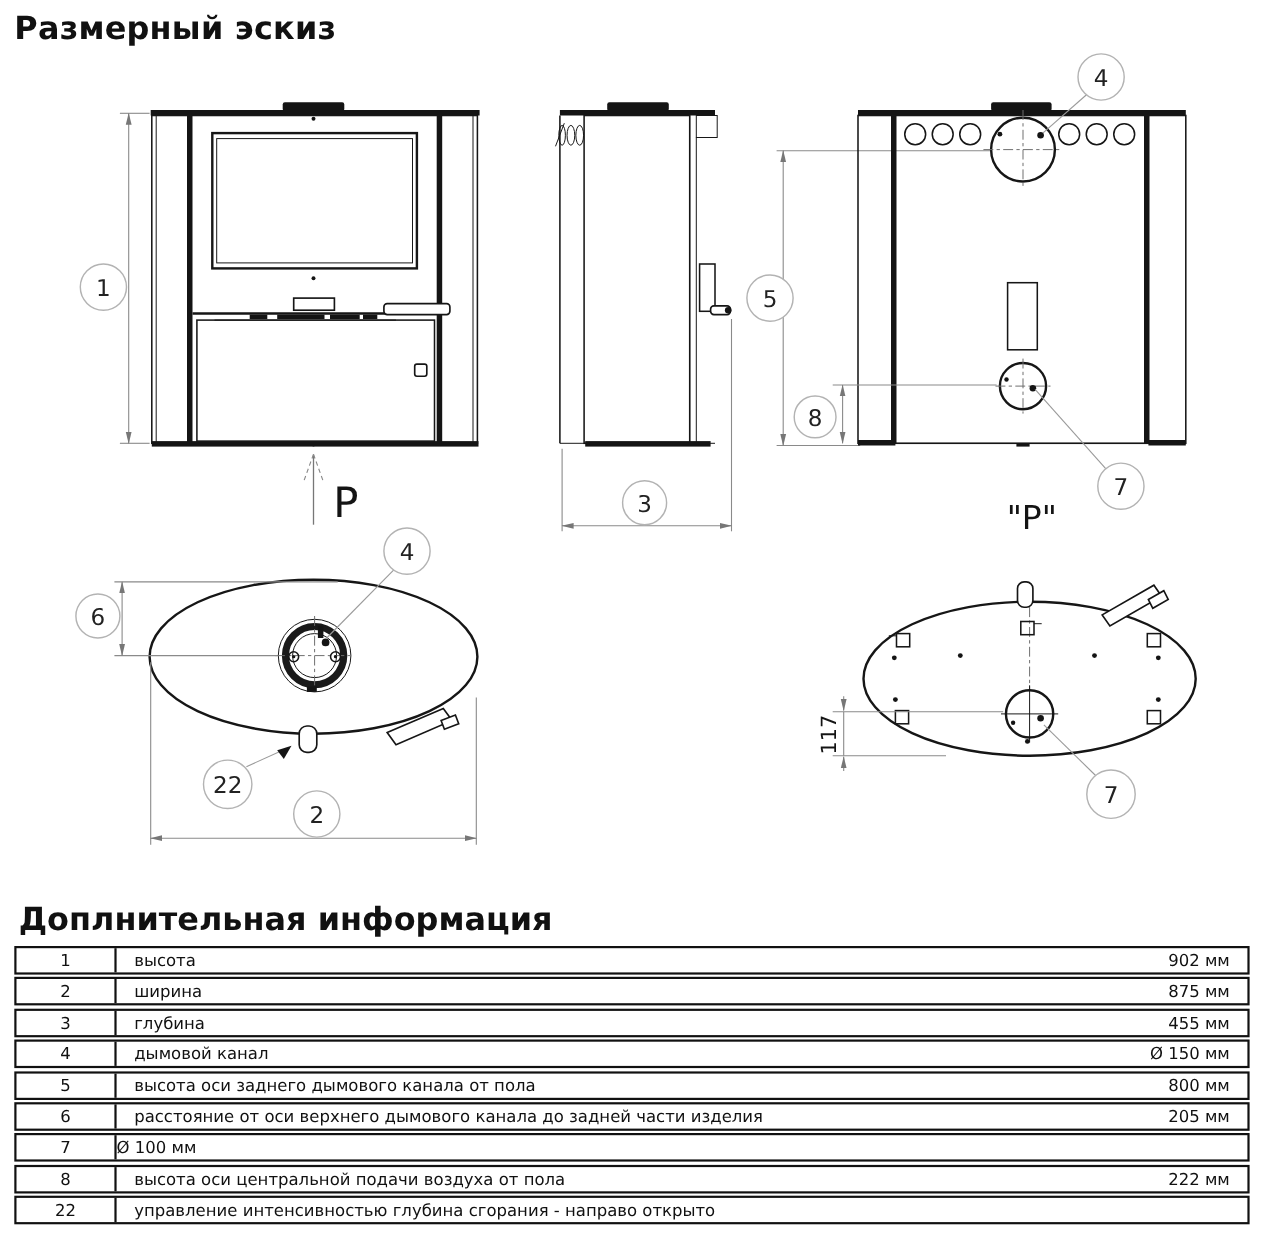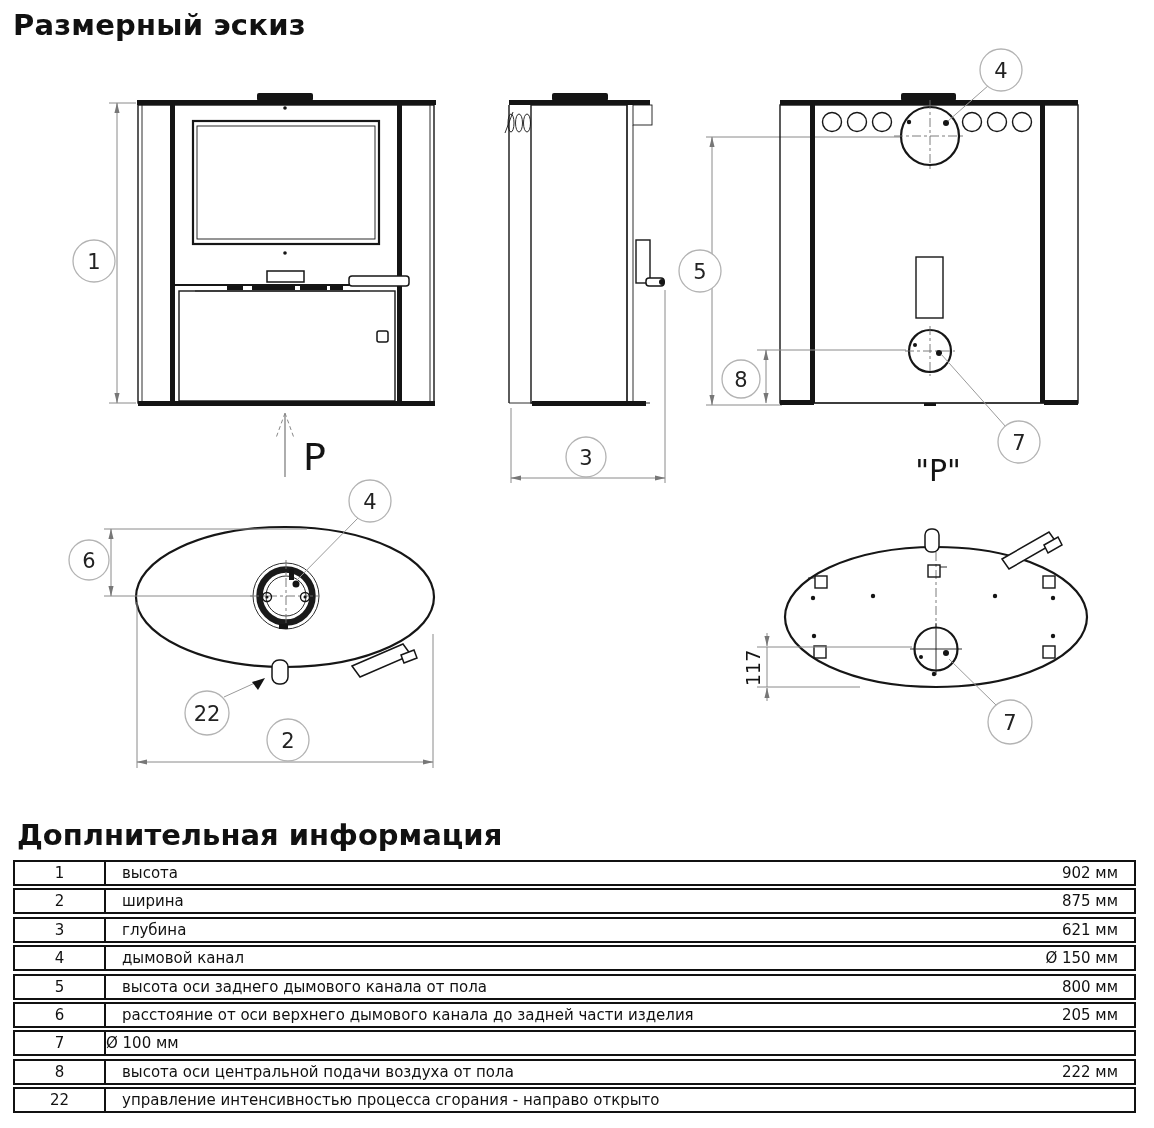--- a/index.html
+++ b/index.html
@@ -276,21 +276,21 @@
     <div class="cell-val">902 мм</div>
   </div>
   <div class="info-row">
     <div class="cell-num">2</div>
     <div class="cell-desc">ширина</div>
     <div class="cell-val">875 мм</div>
   </div>
   <div class="info-row">
     <div class="cell-num">3</div>
     <div class="cell-desc">глубина</div>
-    <div class="cell-val">621 мм</div>
+    <div class="cell-val">455 мм</div>
   </div>
   <div class="info-row">
     <div class="cell-num">4</div>
     <div class="cell-desc">дымовой канал</div>
     <div class="cell-val">Ø 150 мм</div>
   </div>
   <div class="info-row">
     <div class="cell-num">5</div>
     <div class="cell-desc">высота оси заднего дымового канала от пола</div>
     <div class="cell-val">800 мм</div>
@@ -304,16 +304,16 @@
     <div class="cell-num">7</div>
     <div class="cell-val">Ø 100 мм</div>
   </div>
   <div class="info-row">
     <div class="cell-num">8</div>
     <div class="cell-desc">высота оси центральной подачи воздуха от пола</div>
     <div class="cell-val">222 мм</div>
   </div>
   <div class="info-row">
     <div class="cell-num">22</div>
-    <div class="cell-desc">управление интенсивностью процесса сгорания - направо открыто</div>
+    <div class="cell-desc">управление интенсивностью глубина сгорания - направо открыто</div>
     <div class="cell-val"></div>
   </div>
 </div>
 
 </body></html>

